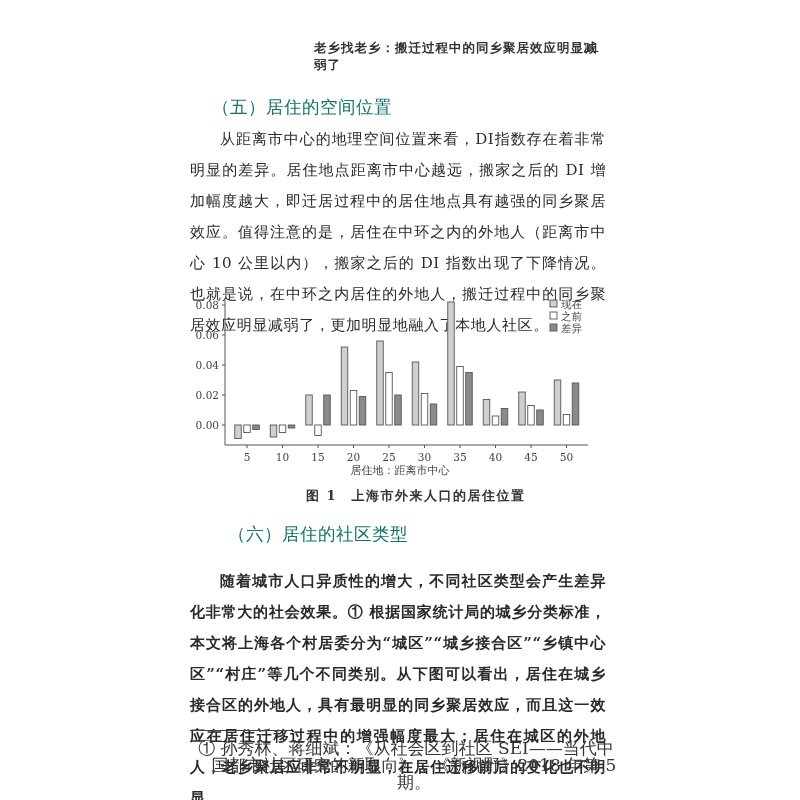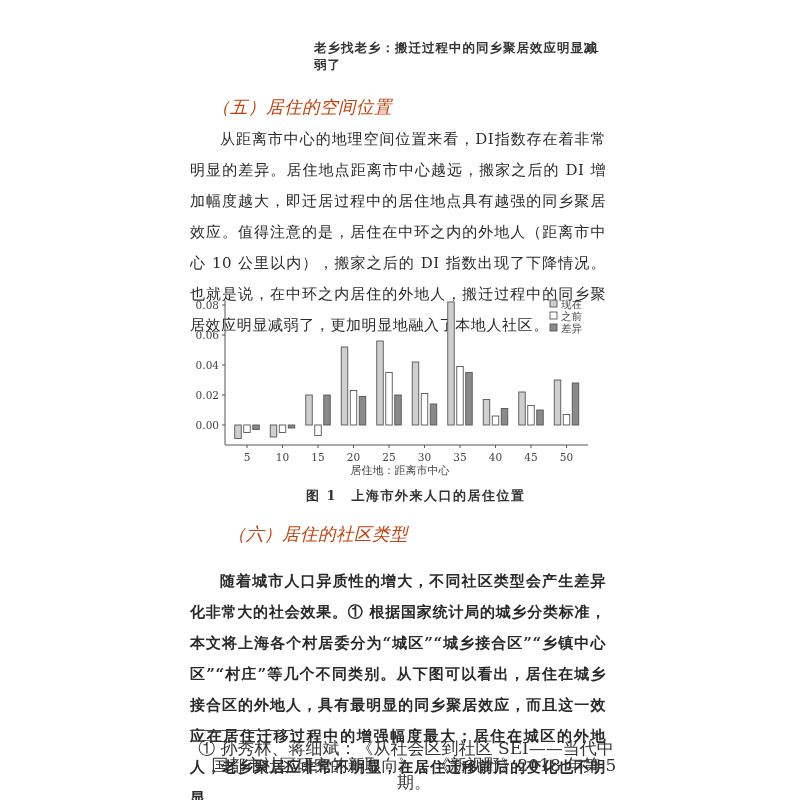--- a/index.html
+++ b/index.html
@@ -2,21 +2,21 @@
 <html><head>
 <meta charset="utf-8">
 <style>
   html, body { margin: 0; padding: 0; background: #ffffff; }
   body { width: 800px; height: 800px; position: relative; overflow: hidden;
          font-family: "DejaVu Serif", "Liberation Serif", serif; color: #222; }
   .running-head { position: absolute; top: 40px; left: 314px; width: 290px;
                   font-size: 12.5px; letter-spacing: 1px; color: #333; font-weight: bold; }
   .running-head .title { display: inline-block; }
   .running-head .page { position: absolute; right: 4px; top: 0; font-family: "Liberation Sans", sans-serif; font-weight: normal; font-size: 13px; }
-  .h2 { position: absolute; left: 212px; font-size: 17.5px; color: #c2410c; letter-spacing: 0.5px; font-style: italic; }
+  .h2 { position: absolute; left: 212px; font-size: 17.5px; color: #0f766e; letter-spacing: 0.5px; }
   .para { position: absolute; left: 190px; width: 416px; font-size: 15px; line-height: 31px;
           text-align: justify; color: #2a2a2a; letter-spacing: 0.6px; }
   .para p { margin: 0; text-indent: 2em; }
   .fig { position: absolute; left: 190px; top: 290px; width: 420px; height: 190px; }
   .caption { position: absolute; top: 487px; left: 306px; font-size: 13px; font-weight: bold;
              letter-spacing: 1.5px; color: #333; }
   .foot-rule { position: absolute; top: 730px; left: 190px; width: 101px; height: 1px; background: #444; }
   .footnote { position: absolute; top: 740px; left: 190px; width: 416px; font-size: 17px;
               line-height: 17px; color: #333; padding-left: 16px; text-indent: -16px; text-align: center; }
   svg text { font-family: "DejaVu Serif", "Liberation Serif", serif; }

